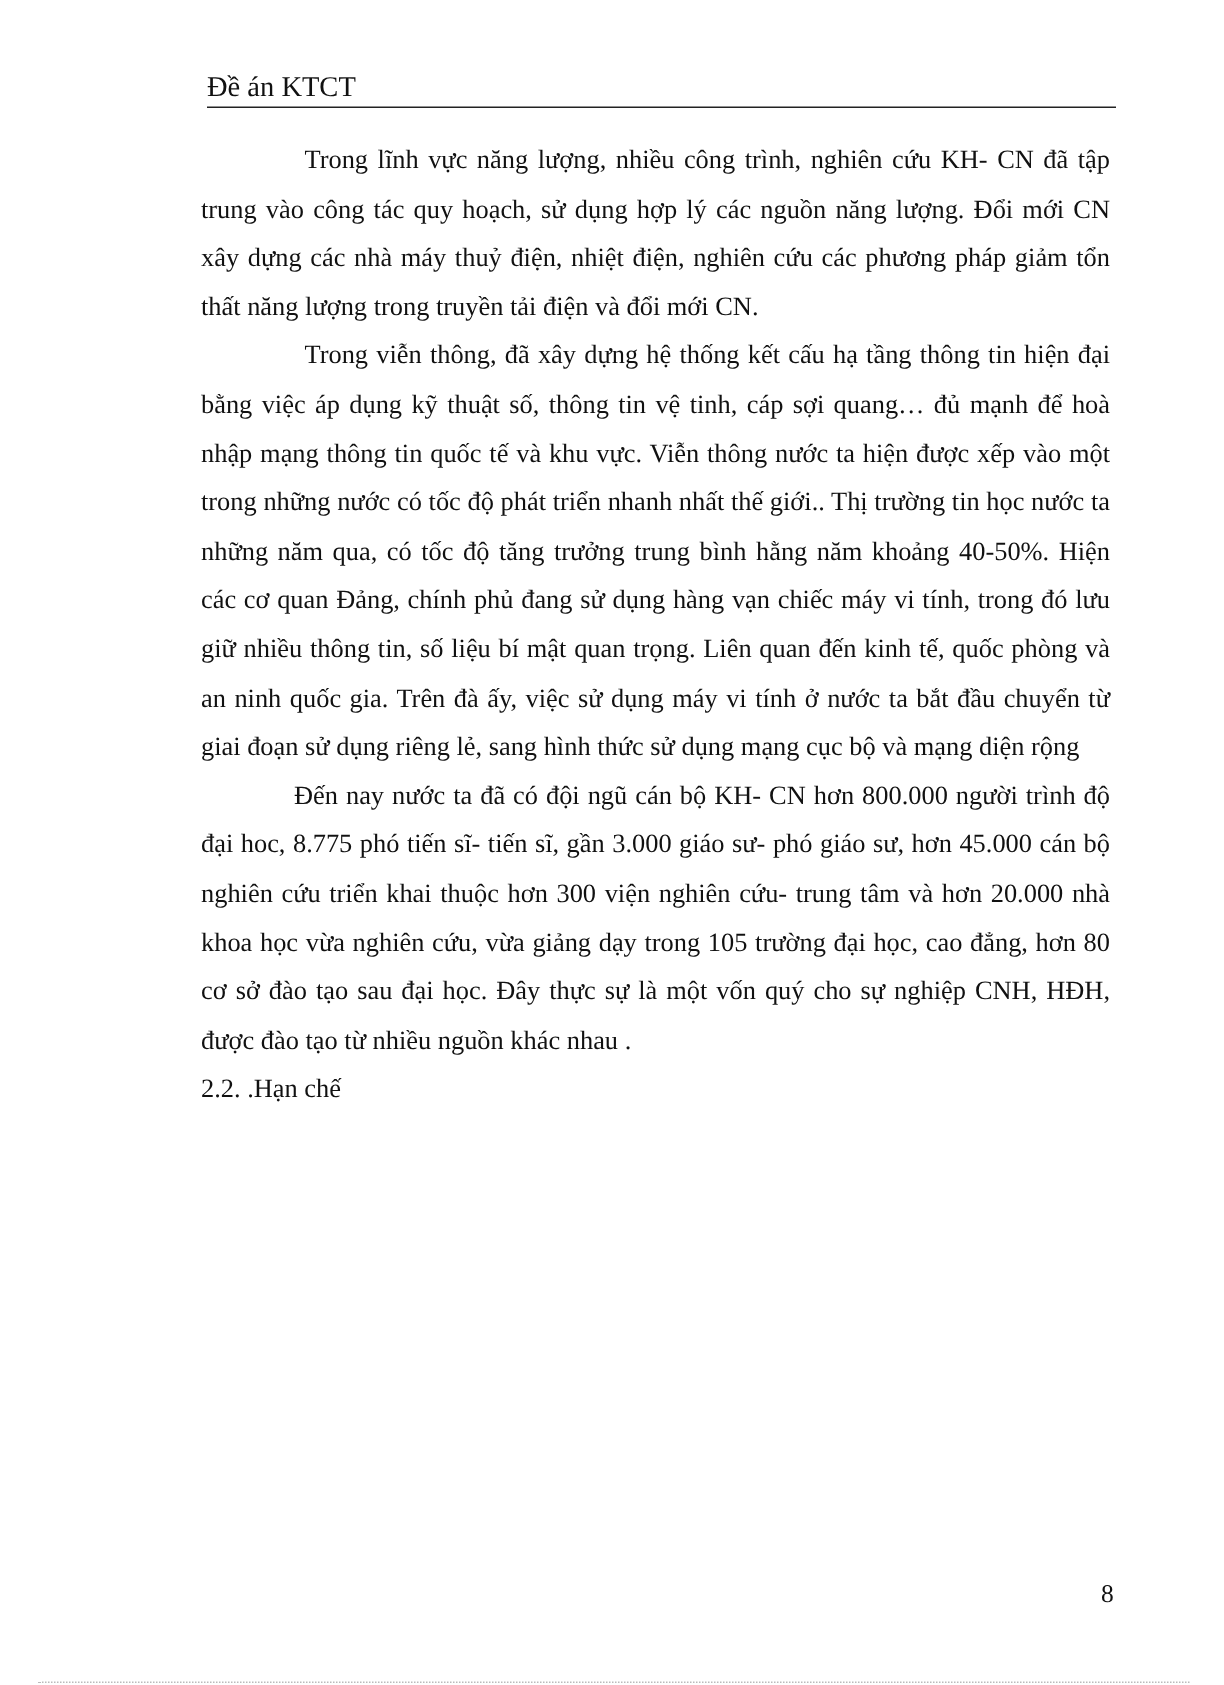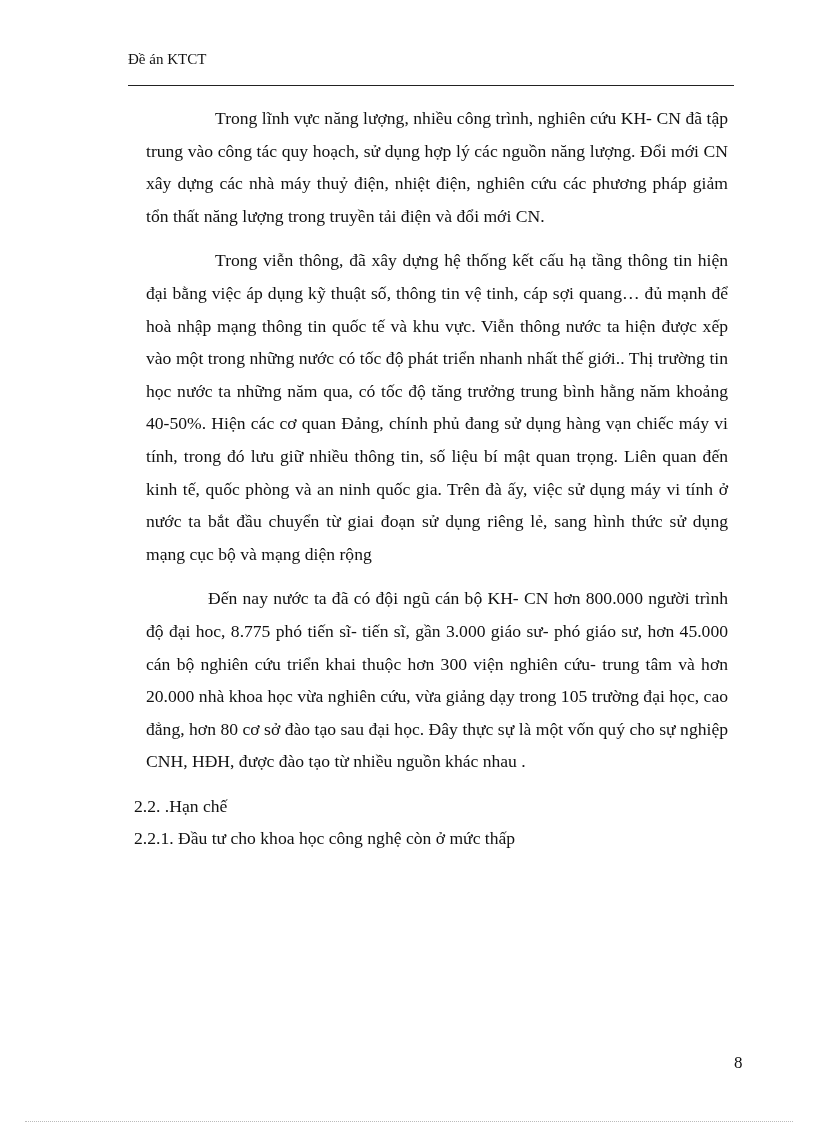--- a/index.html
+++ b/index.html
@@ -1,38 +1,37 @@
 <!DOCTYPE html>
 <html><head>
 <meta charset="utf-8">
 <style>
   html, body { margin: 0; padding: 0; background: #ffffff; }
   body { width: 816px; height: 1123px; position: relative; overflow: hidden;
          font-family: "Liberation Serif", "DejaVu Serif", serif; color: #111; }
-  .header { position: absolute; left: 128px; top: 48px; width: 606px;
-            font-size: 15px; line-height: 22px; border-bottom: 1.3px solid #222; padding-bottom: 15px; }
+  .header { position: absolute; left: 138px; top: 48px; width: 606px;
+            font-size: 19px; line-height: 22px; border-bottom: 1.3px solid #222; padding-bottom: 1px; }
   .body { position: absolute; left: 134px; top: 90px; width: 606px;
           font-size: 17.6px; line-height: 32.6px; }
-  .p { margin: 12px; text-align: justify; text-align-last: left; }
+  .p { margin: 0; text-align: justify; text-align-last: left; }
   .indent { text-indent: 69px; }
   .indent2 { text-indent: 62px; }
   .h { margin: 0; font-weight: normal; font-size: 17.6px; line-height: 32.6px; }
   .pnum { position: absolute; left: 734px; top: 1053px; font-size: 17px; }
   .footer-rule { position: absolute; left: 25px; top: 1121px; width: 768px; height: 0;
                  border-top: 1px dotted #bbb; }
 </style>
 </head>
 <body>
 
 <div class="header">
   <span>Đề án KTCT</span>
 </div>
 
 <div class="body">
   <p class="p indent">Trong lĩnh vực năng lượng, nhiều công trình, nghiên cứu KH- CN đã tập trung vào công tác quy hoạch, sử dụng hợp lý các nguồn năng lượng. Đổi mới CN xây dựng các nhà máy thuỷ điện, nhiệt điện, nghiên cứu các phương pháp giảm tổn thất năng lượng trong truyền tải điện và đổi mới CN.</p>
   <p class="p indent">Trong viễn thông, đã xây dựng hệ thống kết cấu hạ tầng thông tin hiện đại bằng việc áp dụng kỹ thuật số, thông tin vệ tinh, cáp sợi quang… đủ mạnh để hoà nhập mạng thông tin quốc tế và khu vực. Viễn thông nước ta hiện được xếp vào một trong những nước có tốc độ phát triển nhanh nhất thế giới.. Thị trường tin học nước ta những năm qua, có tốc độ tăng trưởng trung bình hằng năm khoảng 40-50%. Hiện các cơ quan Đảng, chính phủ đang sử dụng hàng vạn chiếc máy vi tính, trong đó lưu giữ nhiều thông tin, số liệu bí mật quan trọng. Liên quan đến kinh tế, quốc phòng và an ninh quốc gia. Trên đà ấy, việc sử dụng máy vi tính ở nước ta bắt đầu chuyển từ giai đoạn sử dụng riêng lẻ, sang hình thức sử dụng mạng cục bộ và mạng diện rộng</p>
   <p class="p indent2">Đến nay nước ta đã có đội ngũ cán bộ KH- CN hơn 800.000 người trình độ đại hoc, 8.775 phó tiến sĩ- tiến sĩ, gần 3.000 giáo sư- phó giáo sư, hơn 45.000 cán bộ nghiên cứu triển khai thuộc hơn 300 viện nghiên cứu- trung tâm và hơn 20.000 nhà khoa học vừa nghiên cứu, vừa giảng dạy trong 105 trường đại học, cao đẳng, hơn 80 cơ sở đào tạo sau đại học. Đây thực sự là một vốn quý cho sự nghiệp CNH, HĐH, được đào tạo từ nhiều nguồn khác nhau .</p>
   <h2 class="h">2.2. .Hạn chế</h2>
-  <h3 class="h">2.2.1.  Đầu tư cho khoa học công nghệ còn ở mức thấp</h3>
 </div>
 
 <div class="pnum">8</div>
 <div class="footer-rule"></div>
 
 </body></html>

